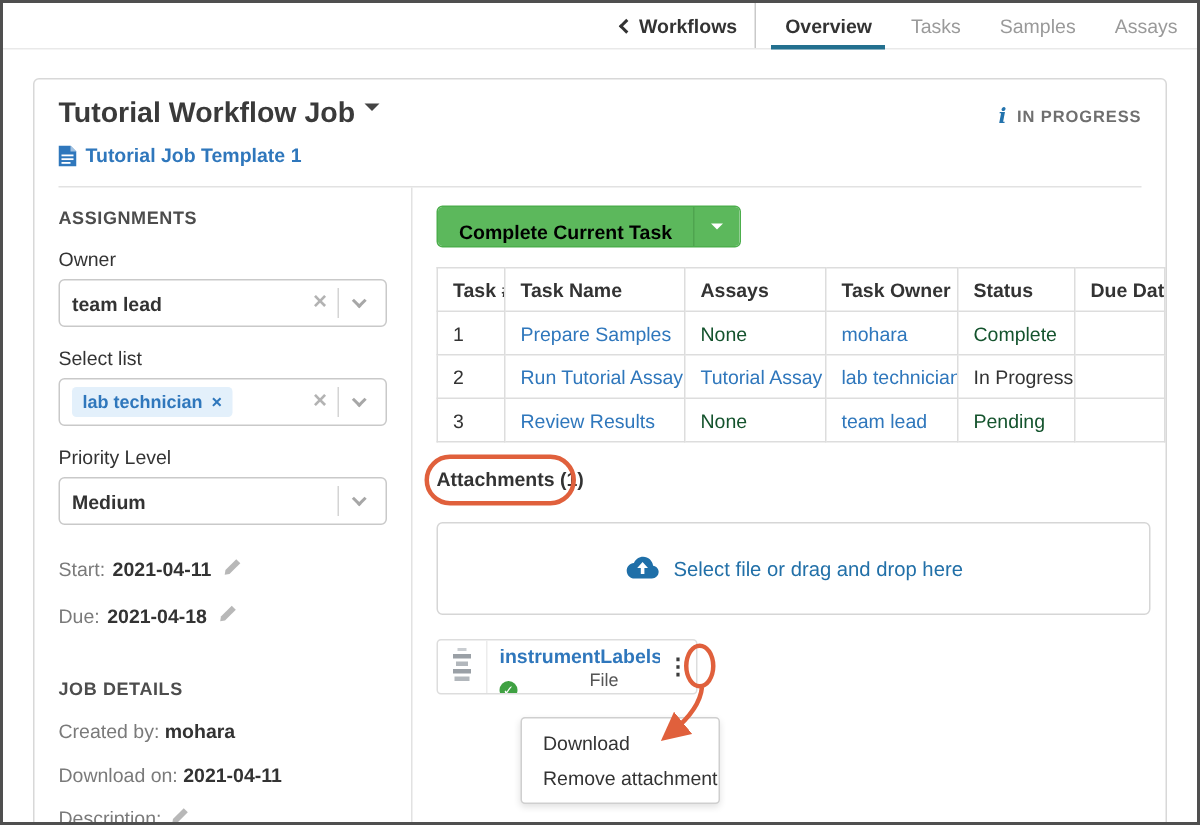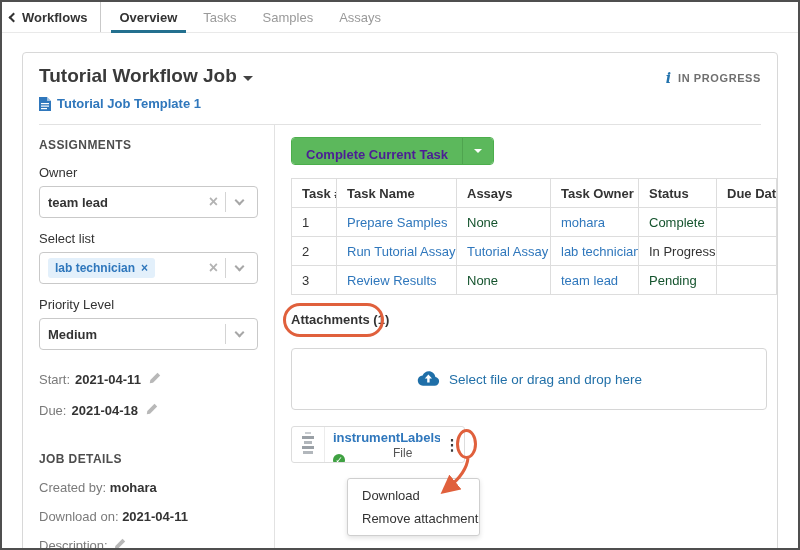--- a/index.html
+++ b/index.html
@@ -6,33 +6,33 @@
   html,body { margin:0; padding:0; }
   body {
     width:800px; height:550px;
     border:2px solid #4f4f4f;
     background:#fff;
     font-family:"Liberation Sans", sans-serif;
     position:relative; overflow:hidden;
     color:#333;
   }
   
-  .topnav { height:31px; display:flex; align-items:stretch; border-bottom:1px solid #e9e9e9; }
+  .topnav { height:31px; display:flex; align-items:stretch; border-bottom:1px solid #e9e9e9;justify-content:flex-end; }
   .back-link { display:flex; align-items:center; gap:5px; padding:0 12px 0 8px; font-size:13px; font-weight:bold; color:#333; cursor:pointer; }
   .chev-left { width:7px; height:7px; border-left:2px solid #333; border-bottom:2px solid #333; transform:rotate(45deg); margin-top:1px; }
   .nav-divider { width:1px; background:#c9c9c9; }
   .tabs { display:flex; align-items:stretch; margin-left:6px; }
   .tab { display:flex; align-items:center; padding:0 13px; font-size:13px; color:#9a9a9a; cursor:pointer; position:relative; }
   .tab.active { color:#333; font-weight:bold; }
   .tab.active::after { content:""; position:absolute; left:4px; right:4px; bottom:-1px; height:3px; background:#23708f; }
   
   .card { position:absolute; left:20px; right:20px; top:50px; height:515px; border:1px solid #d8d8d8; border-radius:4px; background:#fff; }
   .card-header { padding:12px 16px 0 16px; }
   .title-row { display:flex; justify-content:space-between; align-items:flex-start; }
-  .job-title { font-size:19px; font-weight:bold; color:#3a3a3a; display:flex; align-items:center; gap:6px; cursor:pointer; }
+  .job-title { font-size:19px; font-weight:bold; color:#3a3a3a; display:flex; align-items:flex-start; gap:6px; cursor:pointer; }
   .caret-down { width:0; height:0; border-left:5px solid transparent; border-right:5px solid transparent; border-top:5px solid #444; margin-top:4px; }
   .status-wrap { display:flex; align-items:center; gap:7px; margin-top:6px; }
   .info-i { font-family:"DejaVu Serif", serif; font-weight:bold; font-style:italic; color:#2373ad; font-size:14px; line-height:1; cursor:pointer; }
   .status-text { font-size:11px; color:#6f6f6f; letter-spacing:0.6px; font-weight:bold; }
   .template-row { display:flex; align-items:center; gap:6px; margin-top:9px; }
   .template-link { font-size:13px; font-weight:bold; color:#2f77bc; cursor:pointer; }
   .header-divider { border-bottom:1px solid #e2e2e2; margin-top:13px; }
   
   .card-body { display:flex; height:448px; }
   .left-col { width:252px; border-right:1px solid #e2e2e2; padding:13px 16px; flex:none; }
@@ -49,21 +49,21 @@
   .date-row { font-size:13px; margin-top:16px; display:flex; align-items:flex-start; gap:5px; }
   .muted-label { color:#7a7a7a; }
   .date-val { font-weight:bold; color:#333; }
   .pencil-icon { display:inline-block; cursor:pointer; margin-left:3px; }
   .detail-row { font-size:13px; color:#7a7a7a; margin-top:14px; }
   .detail-row b { color:#333; }
   .desc-text { font-size:13px; color:#333; margin-top:8px; }
   .jd-heading { margin-top:34px; }
   
   .btn-split { display:inline-flex; height:28px; border:1px solid #4cae4c; border-radius:4px; overflow:hidden; cursor:pointer; }
-  .btn-main { background:#5cb85c; color:#4c1d95; font-size:13px; font-weight:bold; display:flex; align-items:center; padding:16px 14px; }
+  .btn-main { background:#5cb85c; color:#000000; font-size:13px; font-weight:bold; display:flex; align-items:center; padding:16px 14px; }
   .btn-caret { background:#5cb85c; border-left:1px solid #4fa44f; display:flex; align-items:center; padding:0 11px; }
   .btn-caret .caret { width:0; height:0; border-left:4px solid transparent; border-right:4px solid transparent; border-top:4px solid #fff; }
   table.task-table { border-collapse:collapse; table-layout:fixed; width:485px; margin-top:13px; }
   .task-table th, .task-table td { border:1px solid #ddd; font-size:13px; padding:6px 10px; text-align:left; height:29px; white-space:nowrap; overflow:hidden; }
   .task-table th { font-weight:bold; color:#333; }
   .task-table a { color:#2f77bc; text-decoration:none; cursor:pointer; }
   .muted { color:#14532d; }
   .attach-heading { margin-top:17px; font-size:13px; font-weight:bold; color:#333; padding-left:0; }
   .dropzone { margin-top:21px; height:62px; border:1px solid #d6d6d6; border-radius:4px; display:flex; align-items:center; justify-content:center; gap:9px; cursor:pointer; width:476px; }
   .dropzone-text { color:#2270a8; font-size:13.5px; }

